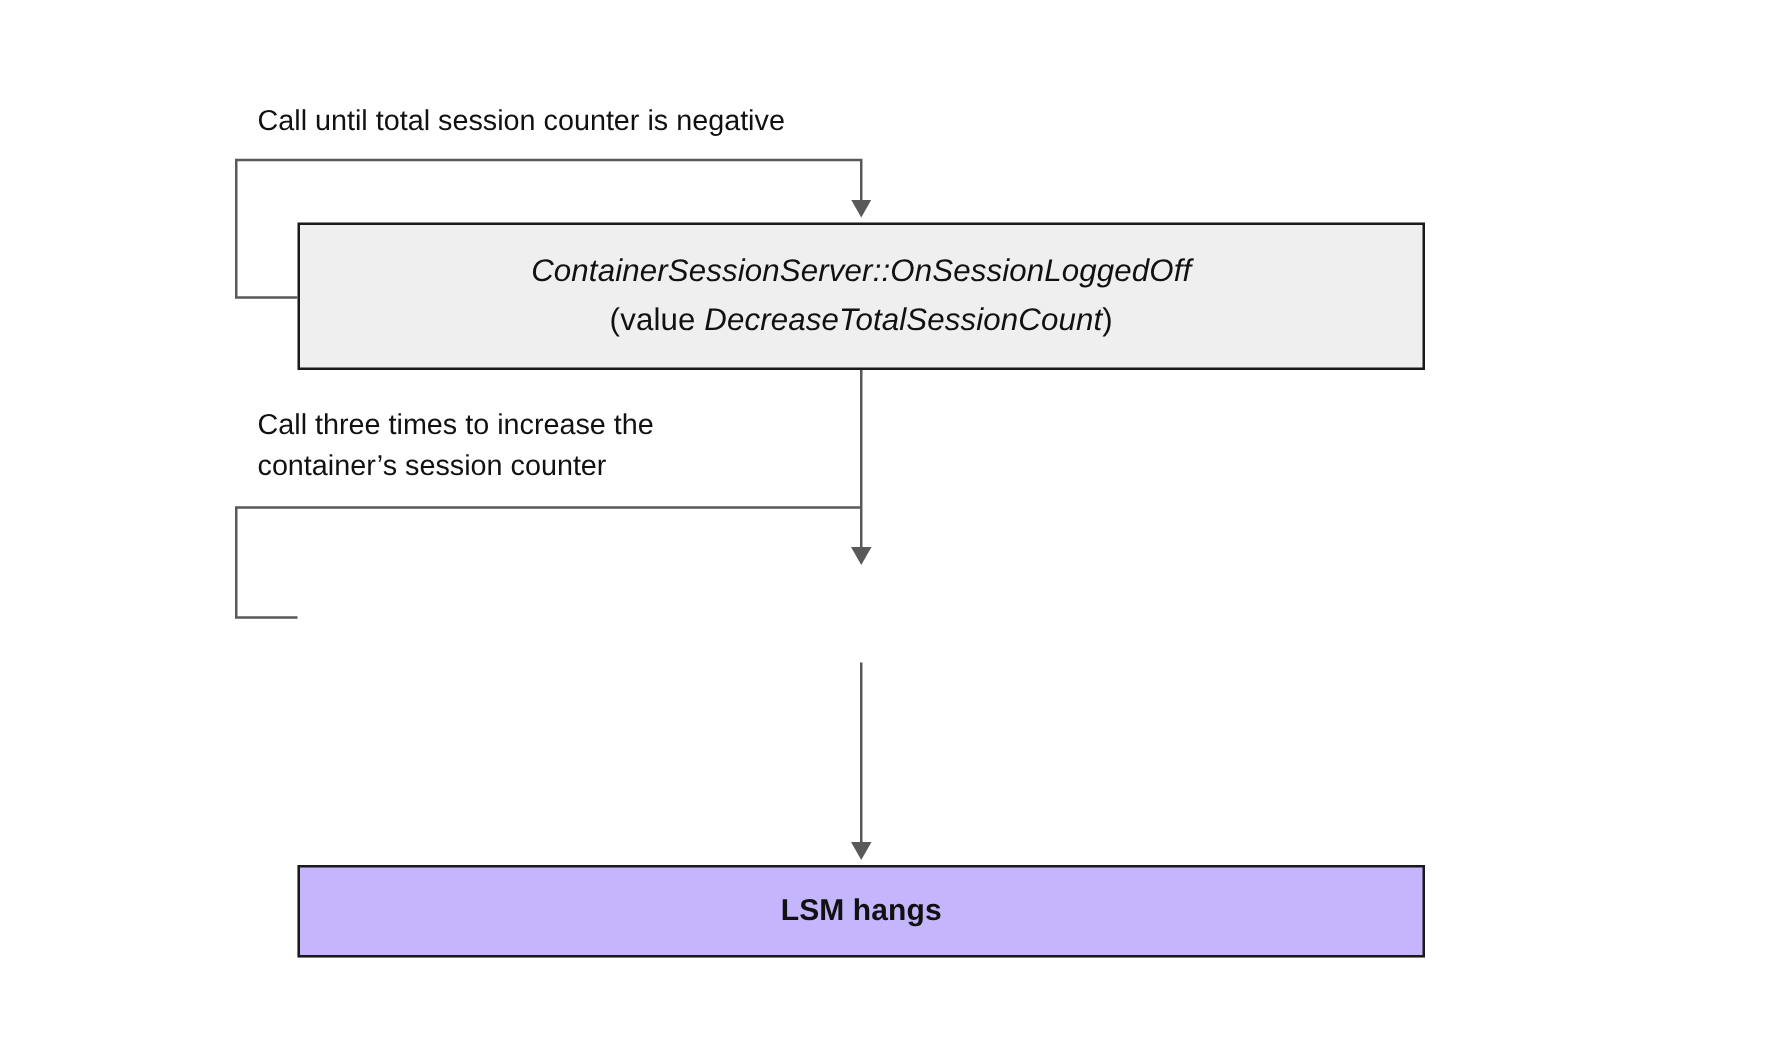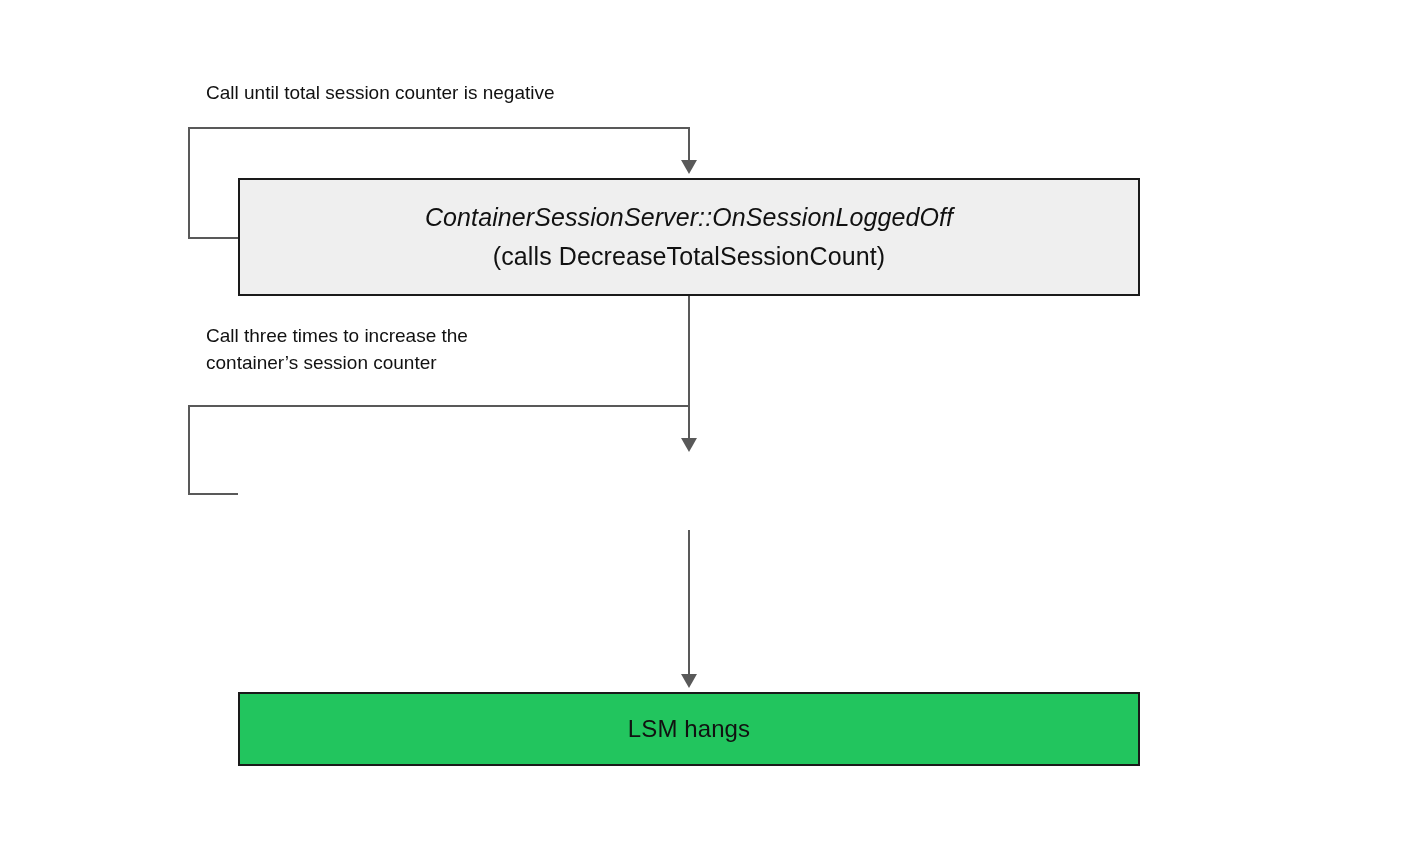--- a/index.html
+++ b/index.html
@@ -41,36 +41,38 @@
     flex-direction: column;
     align-items: center;
     justify-content: center;
     text-align: center;
     line-height: 1.32;
   }
   .node-box.fill-gray {
     background: #efefef;
   }
   .node-box.fill-pink {
-    background: #22c55e;
+    background: #c4b5fd;
+    font-weight: bold;
   }
   .node-line {
     display: block;
     width: 100%;
     font-size: 25px;
     letter-spacing: 0.1px;
     color: #111111;
   }
   .node-line.italic {
     font-style: italic;
   }
   .node-line.plain {
     font-style: normal;
   }
   .node-line .it {
+    font-style: italic;
   }
 
   #node-on-session-logged-off {
     left: 238px;
     top: 178px;
     width: 902px;
     height: 118px;
   }
   #node-on-session-logged-off .node-line:first-child {
     margin-bottom: 6px;
@@ -88,21 +90,21 @@
     height: 74px;
   }
   #node-lsm-hangs .node-line {
     font-size: 24px;
     font-style: normal;
   }
 
   
   .annotation {
     position: absolute;
-    font-size: 19px;
+    font-size: 23px;
     line-height: 1.42;
     color: #111111;
     white-space: pre-line;
   }
   #label-call-until-negative {
     left: 206px;
     top: 80px;
     width: 620px;
   }
   #label-call-three-times {
@@ -146,21 +148,21 @@
   </svg>
 
   <div class="annotation" id="label-call-until-negative">Call until total session counter is negative</div>
 
   <div class="annotation" id="label-call-three-times">Call three times to increase the
 container’s session counter</div>
 
 
   <div class="node-box fill-gray" id="node-on-session-logged-off">
     <span class="node-line italic">ContainerSessionServer::OnSessionLoggedOff</span>
-    <span class="node-line plain"><span>(calls </span><span class="it">DecreaseTotalSessionCount</span><span>)</span></span>
+    <span class="node-line plain"><span>(value </span><span class="it">DecreaseTotalSessionCount</span><span>)</span></span>
   </div>
 
 
   <div class="node-box fill-pink" id="node-lsm-hangs">
     <span class="node-line plain">LSM hangs</span>
   </div>
 
 </div>
 
 </body></html>

